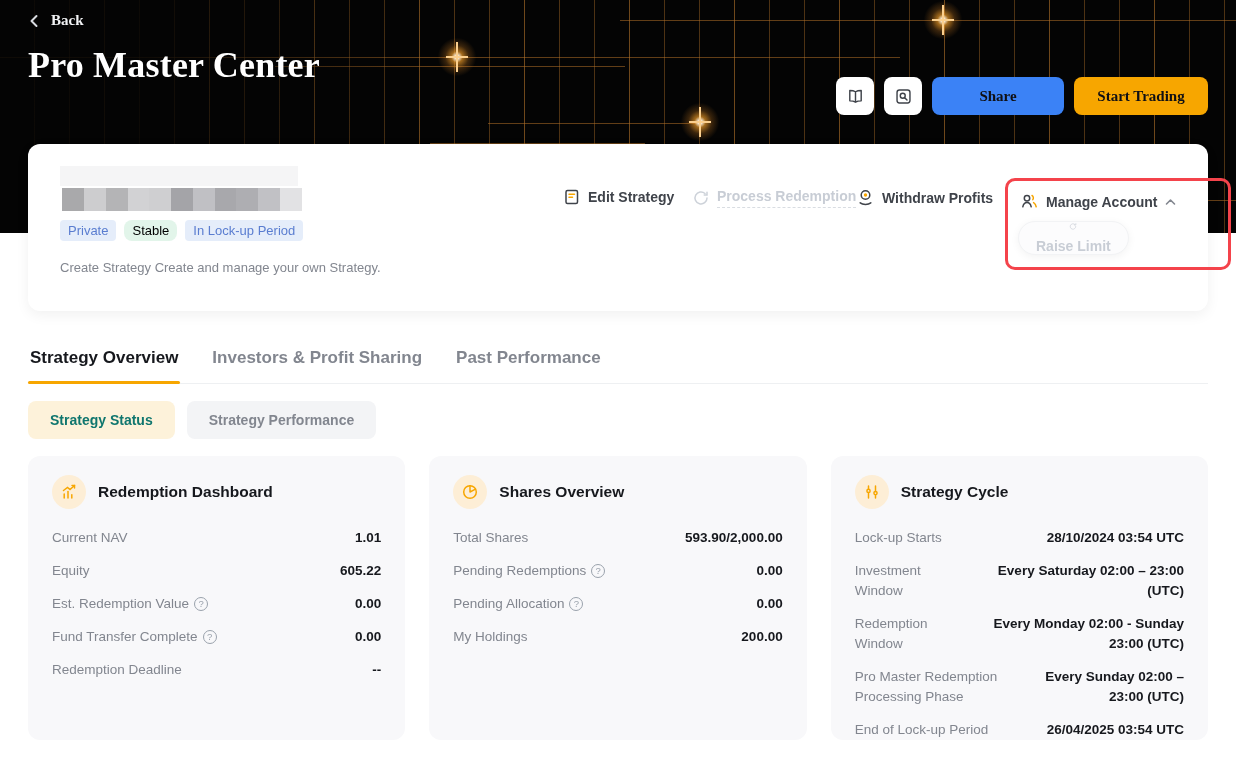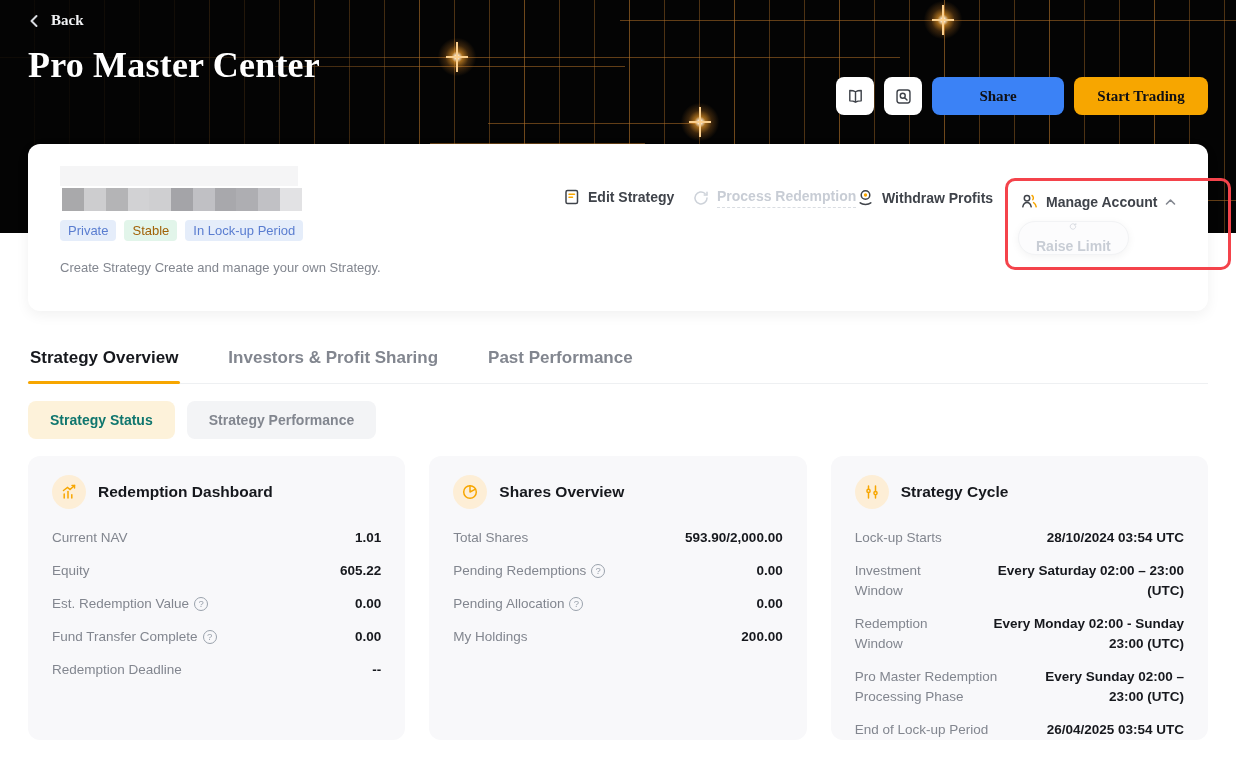--- a/index.html
+++ b/index.html
@@ -62,21 +62,21 @@
   .redact-a { position:absolute; left:32px; top:22px; width:238px; height:20px; background:#f5f5f6; }
   .redact-b { position:absolute; left:34px; top:44px; width:240px; height:23px;
     background:linear-gradient(90deg,
       #a9a9ab 0 9.1%, #cdcdcf 9.1% 18.2%, #b4b4b6 18.2% 27.3%, #d2d2d4 27.3% 36.4%,
       #cfcfd1 36.4% 45.5%, #a4a4a8 45.5% 54.5%, #c0c0c4 54.5% 63.6%, #a8a8ac 63.6% 72.7%,
       #aeaeb2 72.7% 81.8%, #c1c1c5 81.8% 90.9%, #e2e2e4 90.9% 100%);
   }
   .badges { position:absolute; left:32px; top:76px; display:flex; gap:8px; }
   .badge { font-size:13px; line-height:15px; padding:3px 8px; border-radius:4px; white-space:nowrap; }
   .badge.blue  { background:#e5edfa; color:#5a7dd0; }
-  .badge.green { background:#e2f5ea; color:#a16207; }
+  .badge.green { background:#e2f5ea; color:#000000;border-radius:8px; }
   .desc { position:absolute; left:32px; top:116px; margin:0; font-size:13px; color:#82868f; }
 
   .action { position:absolute; top:44px; display:flex; align-items:center; gap:7px;
     font-size:14px; font-weight:700; color:#3f434a; cursor:pointer; white-space:nowrap; }
   .action svg { flex:0 0 auto; }
   .a-edit     { left:535px; }
   .a-process  { left:664px; }
   .a-withdraw { left:828px; }
   .action.disabled { color:#c8cdd5; cursor:default; }
   .action.disabled .lbl { border-bottom:1px dashed #d9dde2; padding-bottom:3px; }
@@ -85,21 +85,21 @@
     border:3px solid #f4434b; border-radius:10px; }
   .a-manage { position:absolute; left:12px; top:11px; display:flex; align-items:center; gap:7px;
     font-size:14px; font-weight:700; color:#3f434a; cursor:pointer; white-space:nowrap; }
   .raise-pill { position:absolute; left:10px; top:40px; height:34px; padding:0 17px;
     display:flex; align-items:center; gap:7px; border-radius:18px;
     background:#fcfcfd; border:1px solid #f2f3f5; box-shadow:0 2px 8px rgba(0,0,0,.05);
     color:#c8cdd5; font-size:14px; font-weight:700; cursor:default; white-space:nowrap;flex-direction:column; }
 
   
   .main { position:absolute; left:28px; top:348px; width:1180px; }
-  .tabs { display:flex; gap:46px; border-bottom:1px solid #eef0f2; }
+  .tabs { display:flex; gap:30px; border-bottom:1px solid #eef0f2; }
   .tab { background:none; border:none; font-family:inherit; font-size:17px; font-weight:700;
     color:#82868f; padding:0 2px 15px; cursor:pointer; position:relative; }
   .tab.active { color:#16181d; }
   .tab.active::after { content:""; position:absolute; left:0; right:0; bottom:-1px; height:3px;
     background:#f7a600; border-radius:2px; }
 
   .subtabs { display:flex; gap:12px; margin-top:17px; }
   .pill { border:none; font-family:inherit; height:38px; padding:0 22px; border-radius:8px;
     font-size:14px; font-weight:700; background:#f3f4f6; color:#82868f; cursor:pointer; }
   .pill.active { background:#fdf2da; color:#0f766e; }

